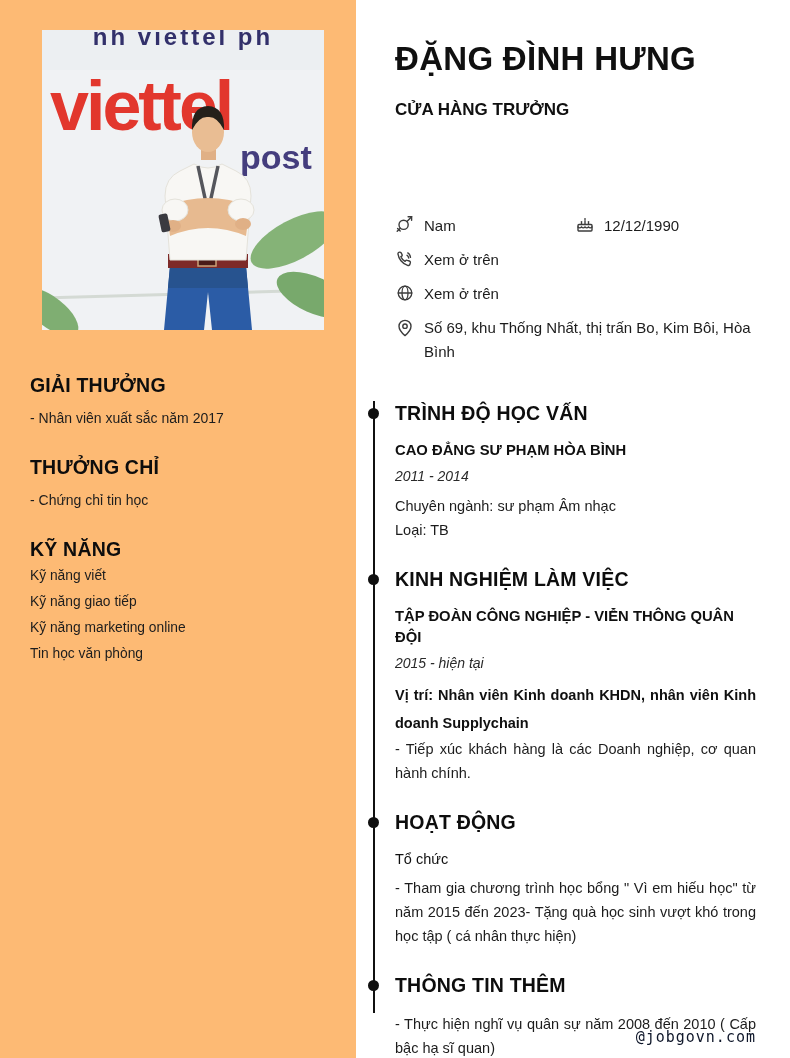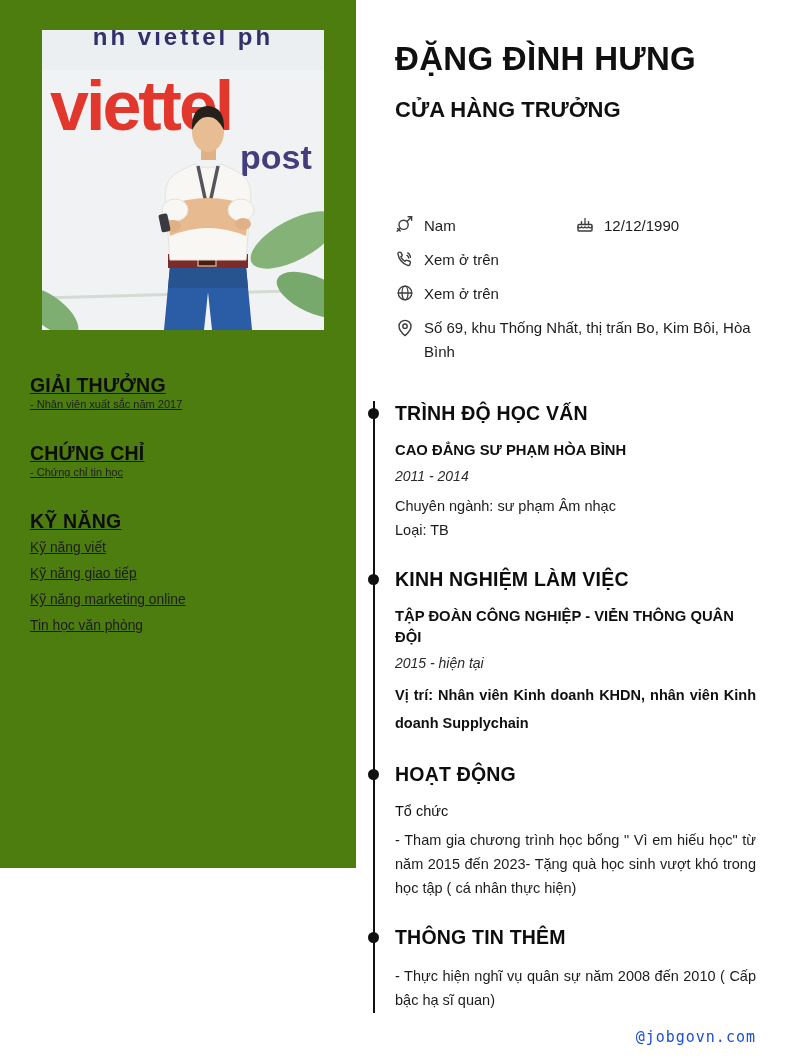--- a/index.html
+++ b/index.html
@@ -1,36 +1,36 @@
 <!DOCTYPE html>
 <html><head>
 <meta charset="utf-8">
 <style>
   html,body{margin:0;padding:0;background:#fff;}
   body{width:790px;height:1058px;position:relative;overflow:hidden;
        font-family:"Liberation Sans","DejaVu Sans",sans-serif;color:#1b1b1b;}
   .page{display:flex;width:790px;height:1058px;}
 
   
-  .sidebar{width:356px;height:868px;background:#4d7c0f;flex:0 0 356px;text-decoration:underline;}
+  .sidebar{width:356px;height:1058px;background:#fdba74;flex:0 0 356px;}
   .photo{width:282px;height:300px;margin:30px 0 0 42px;overflow:hidden;background:#f0f2f3;}
   .photo svg{display:block;}
   .sb-content{padding:0 28px 0 30px;}
   .sb-title{font-size:19.5px;font-weight:bold;color:#0d0d0d;line-height:22px;
             letter-spacing:.2px;margin:0;}
   .sb-title.first{margin-top:44px;}
   .sb-title.later{margin-top:29px;}
-  .sb-item{font-size:11px;color:#1d1d1d;line-height:17px;}
+  .sb-item{font-size:14px;color:#1d1d1d;line-height:17px;margin-top:14px;}
   .skill{font-size:13.8px;color:#1d1d1d;line-height:26px;}
   .skill.firstskill{margin-top:3px;}
 
   
   .main{position:relative;width:434px;flex:1;padding:0 34px 0 39px;box-sizing:border-box;}
   .name{font-size:33px;font-weight:bold;color:#101010;margin:40px 0 0;line-height:38px;letter-spacing:.3px;}
-  .job-title{font-size:22px;font-weight:bold;color:#101010;margin:21px 0 0;line-height:21px;}
+  .job-title{font-size:17px;font-weight:bold;color:#101010;margin:21px 0 0;line-height:21px;}
 
   .info{margin-top:94px;font-size:15px;color:#1c1c1c;}
   .info-row{display:flex;align-items:center;margin-bottom:12px;min-height:22px;}
   .info-row.top{align-items:flex-start;}
   .cell{display:flex;align-items:center;text-align:center;}
   .cell.c1{width:180px;}
   .icon{width:20px;height:20px;margin-right:9px;flex:0 0 20px;display:inline-block;}
   .icon svg{display:block;}
   .addr-text{max-width:330px;line-height:24px;}
 
@@ -41,21 +41,21 @@
   .tl-dot{position:absolute;left:-27px;top:6px;width:11px;height:11px;border-radius:50%;background:#101010;}
   .timeline-line{position:absolute;left:17px;top:401px;width:2px;height:612px;background:#101010;}
   .org{font-size:14.8px;font-weight:bold;color:#101010;line-height:21px;margin:0 0 6px;}
   .org.plain{font-weight:normal;font-size:14.5px;}
   .date{font-size:14px;font-style:italic;color:#2a2a2a;margin:0 0 8px;line-height:19px;}
   .body-line{font-size:14.5px;line-height:24px;color:#1c1c1c;}
   .para{font-size:14.5px;line-height:24px;color:#1c1c1c;text-align:justify;margin:0;}
   .para.bold{font-weight:bold;line-height:28px;color:#101010;}
 
   .watermark{position:absolute;right:34px;bottom:12px;font-family:"DejaVu Sans Mono","Liberation Mono",monospace;
-             font-size:15px;color:#1d4ed8;letter-spacing:1px;}
+             font-size:15px;color:#0f172a;letter-spacing:1px;}
 </style>
 </head>
 <body>
 
 <div class="page">
 
   <div class="sidebar">
 
     <div class="photo">
       <svg width="282" height="300" viewBox="0 0 282 300" xmlns="http://www.w3.org/2000/svg">
@@ -98,21 +98,21 @@
           <ellipse cx="166" cy="102" rx="16" ry="20" fill="#e9bd93"></ellipse>
           <path d="M150 100 Q149 77 166 76 Q183 77 182 100 Q175 86 166 87 Q157 86 150 100 Z" fill="#24201a"></path>
         </g>
       </svg>
     </div>
 
     <div class="sb-content">
       <h3 class="sb-title first">GIẢI THƯỞNG</h3>
       <div class="sb-item">- Nhân viên xuất sắc năm 2017</div>
 
-      <h3 class="sb-title later">CHỨNG CHỈ</h3>
+      <h3 class="sb-title later">THƯỞNG CHỈ</h3>
       <div class="sb-item">- Chứng chỉ tin học</div>
 
       <h3 class="sb-title later">KỸ NĂNG</h3>
       <div class="skill firstskill">Kỹ năng viết</div>
       <div class="skill">Kỹ năng giao tiếp</div>
       <div class="skill">Kỹ năng marketing online</div>
       <div class="skill">Tin học văn phòng</div>
     </div>
   </div>
 
@@ -193,20 +193,21 @@
         <div class="date">2011 - 2014</div>
         <div class="body-line">Chuyên ngành: sư phạm Âm nhạc</div>
         <div class="body-line">Loại: TB</div>
       </div>
 
       <div class="section">
         <h3 class="sec-head"><span class="tl-dot"></span><span>KINH NGHIỆM LÀM VIỆC</span></h3>
         <div class="org">TẬP ĐOÀN CÔNG NGHIỆP - VIỄN THÔNG QUÂN ĐỘI</div>
         <div class="date">2015 - hiện tại</div>
         <p class="para bold">Vị trí: Nhân viên Kinh doanh KHDN, nhân viên Kinh doanh Supplychain</p>
+        <p class="para">- Tiếp xúc khách hàng là các Doanh nghiệp, cơ quan hành chính.</p>
       </div>
 
       <div class="section">
         <h3 class="sec-head"><span class="tl-dot"></span><span>HOẠT ĐỘNG</span></h3>
         <div class="org plain">Tổ chức</div>
         <p class="para">- Tham gia chương trình học bổng " Vì em hiếu học" từ năm 2015 đến 2023- Tặng quà học sinh vượt khó trong học tập ( cá nhân thực hiện)</p>
       </div>
 
       <div class="section">
         <h3 class="sec-head"><span class="tl-dot"></span><span>THÔNG TIN THÊM</span></h3>

